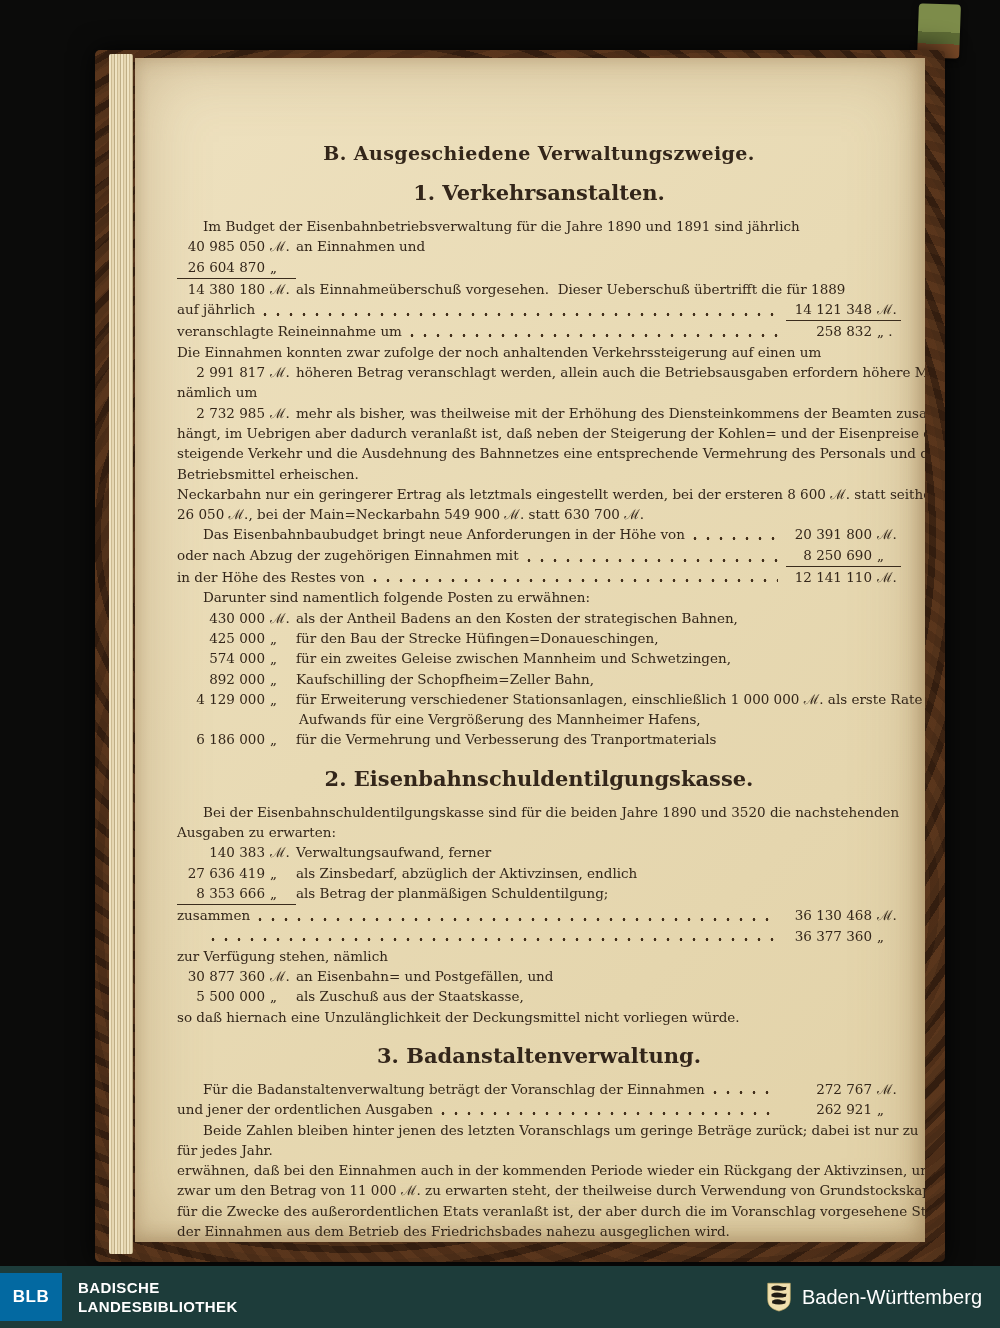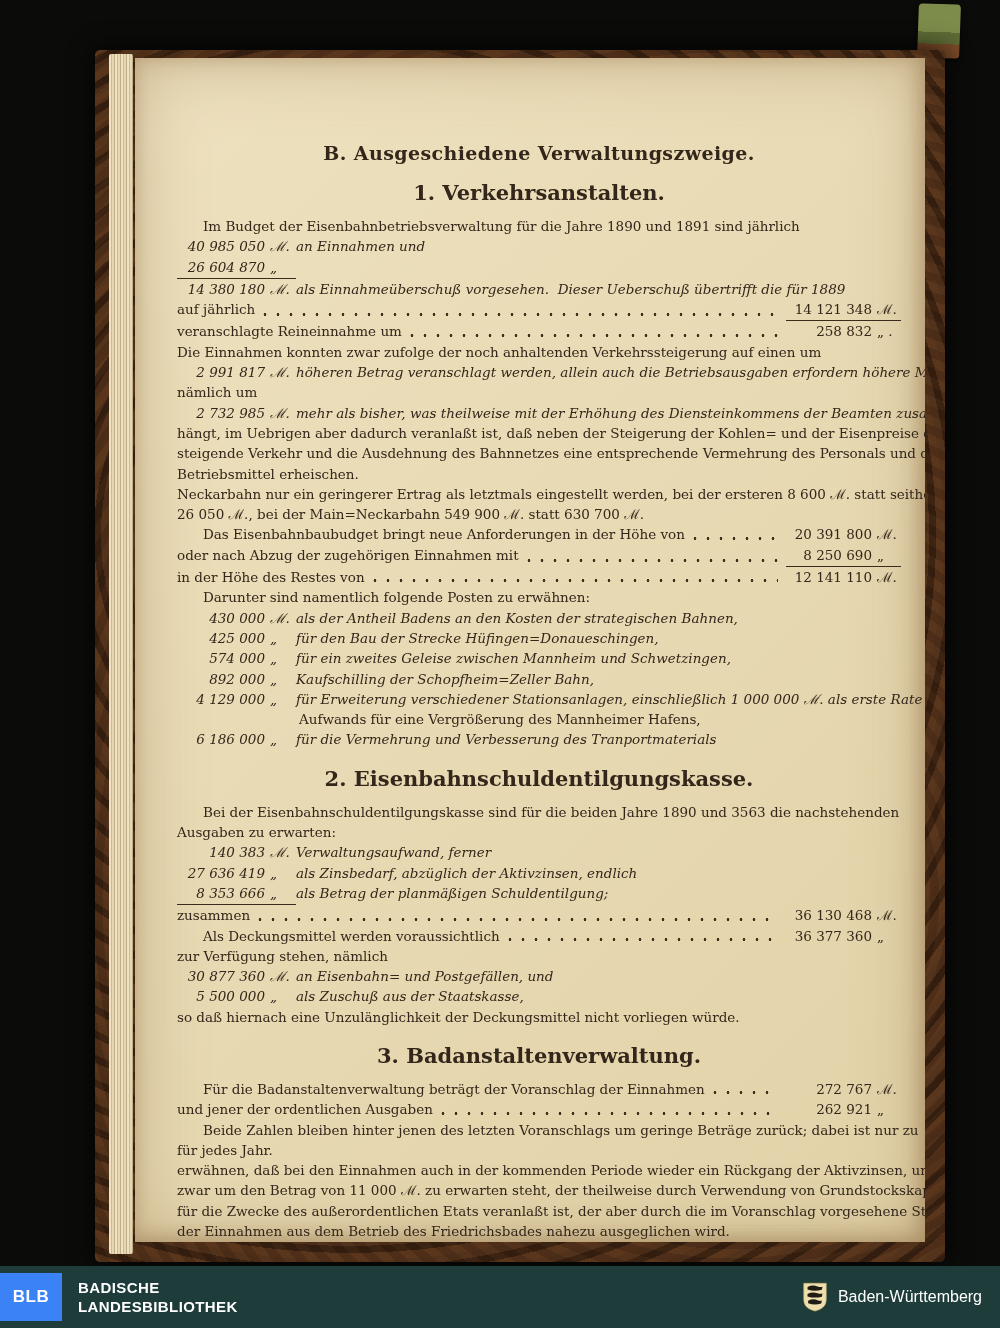--- a/index.html
+++ b/index.html
@@ -28,45 +28,45 @@
     box-shadow:inset 0 0 70px rgba(140,105,60,.38), inset -8px 0 20px rgba(120,85,45,.25), inset 0 -6px 16px rgba(120,85,45,.2);}
   .page-text{position:absolute;left:42px;right:24px;top:84px;bottom:14px;
     font-size:13.5px;color:#33261a;}
   .doc-title{text-align:center;font-size:19px;font-weight:bold;letter-spacing:.4px;margin-bottom:16px;white-space:nowrap;}
   .sec-heading{text-align:center;font-size:21px;font-weight:bold;margin:16px 0 11px 0;white-space:nowrap;}
   .line{line-height:20.3px;white-space:pre;}
   .p{display:block;}
   .p.indent{text-indent:26px;}
   .center-line{text-align:left;}
   .cont{padding-left:122px;}
-  .amt{display:flex;font-style:italic;}
+  .amt{display:flex;}
   .amt .numgrp{display:inline-flex;}
   .amt-num{display:inline-block;width:88px;text-align:right;}
   .amt-unit{display:inline-block;min-width:26px;padding-left:5px;}
   .amt-text{flex:1;}
   .leader{display:flex;}
   .leader.indent{padding-left:26px;}
   .leader-text{white-space:pre;}
   .leader-dots{flex:1;align-self:flex-end;height:5px;margin:0 8px 4px 8px;
     background-image:radial-gradient(circle at 2px 2.5px,#43301c 1.2px,transparent 1.6px);
     background-size:13px 5px;background-repeat:repeat-x;}
   .valgrp{display:inline-flex;}
   .leader-value{display:inline-block;width:86px;text-align:right;}
   .leader-unit{display:inline-block;min-width:24px;padding-left:5px;white-space:pre;}
   .rule{border-bottom:1px solid #3a2c1d;padding-bottom:1px;}
   
   .footer-bar{position:absolute;left:0;right:0;bottom:0;height:62px;background:#1d3c3a;
     display:flex;align-items:center;font-family:"Liberation Sans", sans-serif;color:#fff;}
-  .blb-logo{width:62px;height:48px;background:#3b82f6;display:flex;align-items:center;justify-content:center;
+  .blb-logo{width:62px;height:48px;background:#0369a1;display:flex;align-items:center;justify-content:center;
     font-weight:bold;font-size:17px;letter-spacing:.5px;}
   .lib-name{margin-left:16px;font-weight:bold;font-size:15px;letter-spacing:.4px;line-height:1.3;}
   .footer-spacer{flex:1;}
   .bw-brand{display:flex;align-items:center;margin-right:18px;}
   .bw-brand svg{margin-right:10px;}
-  .bw-label{font-size:16px;}
+  .bw-label{font-size:20px;}
 </style>
 </head>
 <body>
 
 <div class="stage">
 
   <div class="book-corner"></div>
 
   <div class="book">
     <div class="page-edges"></div>
@@ -94,27 +94,27 @@
           <div class="line leader"><span class="leader-text">in der Höhe des Restes von</span><span class="leader-dots"></span><span class="valgrp"><span class="leader-value">12 141 110</span><span class="leader-unit">ℳ.</span></span></div>
           <div class="line p indent">Darunter sind namentlich folgende Posten zu erwähnen:</div>
           <div class="line amt"><span class="numgrp"><span class="amt-num">430 000</span><span class="amt-unit">ℳ.</span></span><span class="amt-text">als der Antheil Badens an den Kosten der strategischen Bahnen,</span></div>
           <div class="line amt"><span class="numgrp"><span class="amt-num">425 000</span><span class="amt-unit">„</span></span><span class="amt-text">für den Bau der Strecke Hüfingen=Donaueschingen,</span></div>
           <div class="line amt"><span class="numgrp"><span class="amt-num">574 000</span><span class="amt-unit">„</span></span><span class="amt-text">für ein zweites Geleise zwischen Mannheim und Schwetzingen,</span></div>
           <div class="line amt"><span class="numgrp"><span class="amt-num">892 000</span><span class="amt-unit">„</span></span><span class="amt-text">Kaufschilling der Schopfheim=Zeller Bahn,</span></div>
           <div class="line amt"><span class="numgrp"><span class="amt-num">4 129 000</span><span class="amt-unit">„</span></span><span class="amt-text">für Erweiterung verschiedener Stationsanlagen, einschließlich 1 000 000 ℳ. als erste Rate des</span></div>
           <div class="line cont">Aufwands für eine Vergrößerung des Mannheimer Hafens,</div>
           <div class="line amt"><span class="numgrp"><span class="amt-num">6 186 000</span><span class="amt-unit">„</span></span><span class="amt-text">für die Vermehrung und Verbesserung des Tranportmaterials</span></div>
           <div class="sec-heading">2. Eisenbahnschuldentilgungskasse.</div>
-          <div class="line p indent">Bei der Eisenbahnschuldentilgungskasse sind für die beiden Jahre 1890 und 3563 die nachstehenden</div>
+          <div class="line p indent">Bei der Eisenbahnschuldentilgungskasse sind für die beiden Jahre 1890 und 3520 die nachstehenden</div>
           <div class="line p">Ausgaben zu erwarten:</div>
           <div class="line amt"><span class="numgrp"><span class="amt-num">140 383</span><span class="amt-unit">ℳ.</span></span><span class="amt-text">Verwaltungsaufwand, ferner</span></div>
           <div class="line amt"><span class="numgrp"><span class="amt-num">27 636 419</span><span class="amt-unit">„</span></span><span class="amt-text">als Zinsbedarf, abzüglich der Aktivzinsen, endlich</span></div>
           <div class="line amt"><span class="numgrp rule"><span class="amt-num">8 353 666</span><span class="amt-unit">„</span></span><span class="amt-text">als Betrag der planmäßigen Schuldentilgung;</span></div>
           <div class="line leader"><span class="leader-text">zusammen</span><span class="leader-dots"></span><span class="valgrp"><span class="leader-value">36 130 468</span><span class="leader-unit">ℳ.</span></span></div>
-          <div class="line leader indent"><span class="leader-text">Als Deckungsmittel werden voraussichtlich</span><span class="leader-dots"></span><span class="valgrp"><span class="leader-value">36 377 360</span><span class="leader-unit">„</span></span></div>
+          <div class="line leader indent"><span class="leader-dots"></span><span class="valgrp"><span class="leader-value">36 377 360</span><span class="leader-unit">„</span></span></div>
           <div class="line p">zur Verfügung stehen, nämlich</div>
           <div class="line amt"><span class="numgrp"><span class="amt-num">30 877 360</span><span class="amt-unit">ℳ.</span></span><span class="amt-text">an Eisenbahn= und Postgefällen, und</span></div>
           <div class="line amt"><span class="numgrp"><span class="amt-num">5 500 000</span><span class="amt-unit">„</span></span><span class="amt-text">als Zuschuß aus der Staatskasse,</span></div>
           <div class="line p">so daß hiernach eine Unzulänglichkeit der Deckungsmittel nicht vorliegen würde.</div>
           <div class="sec-heading">3. Badanstaltenverwaltung.</div>
           <div class="line leader indent"><span class="leader-text">Für die Badanstaltenverwaltung beträgt der Voranschlag der Einnahmen</span><span class="leader-dots"></span><span class="valgrp"><span class="leader-value">272 767</span><span class="leader-unit">ℳ.</span></span></div>
           <div class="line leader"><span class="leader-text">und jener der ordentlichen Ausgaben</span><span class="leader-dots"></span><span class="valgrp"><span class="leader-value">262 921</span><span class="leader-unit">„</span></span></div>
           <div class="line p indent">Beide Zahlen bleiben hinter jenen des letzten Voranschlags um geringe Beträge zurück; dabei ist nur zu</div>
           <div class="line p">für jedes Jahr.</div>
           <div class="line p">erwähnen, daß bei den Einnahmen auch in der kommenden Periode wieder ein Rückgang der Aktivzinsen, und</div>

